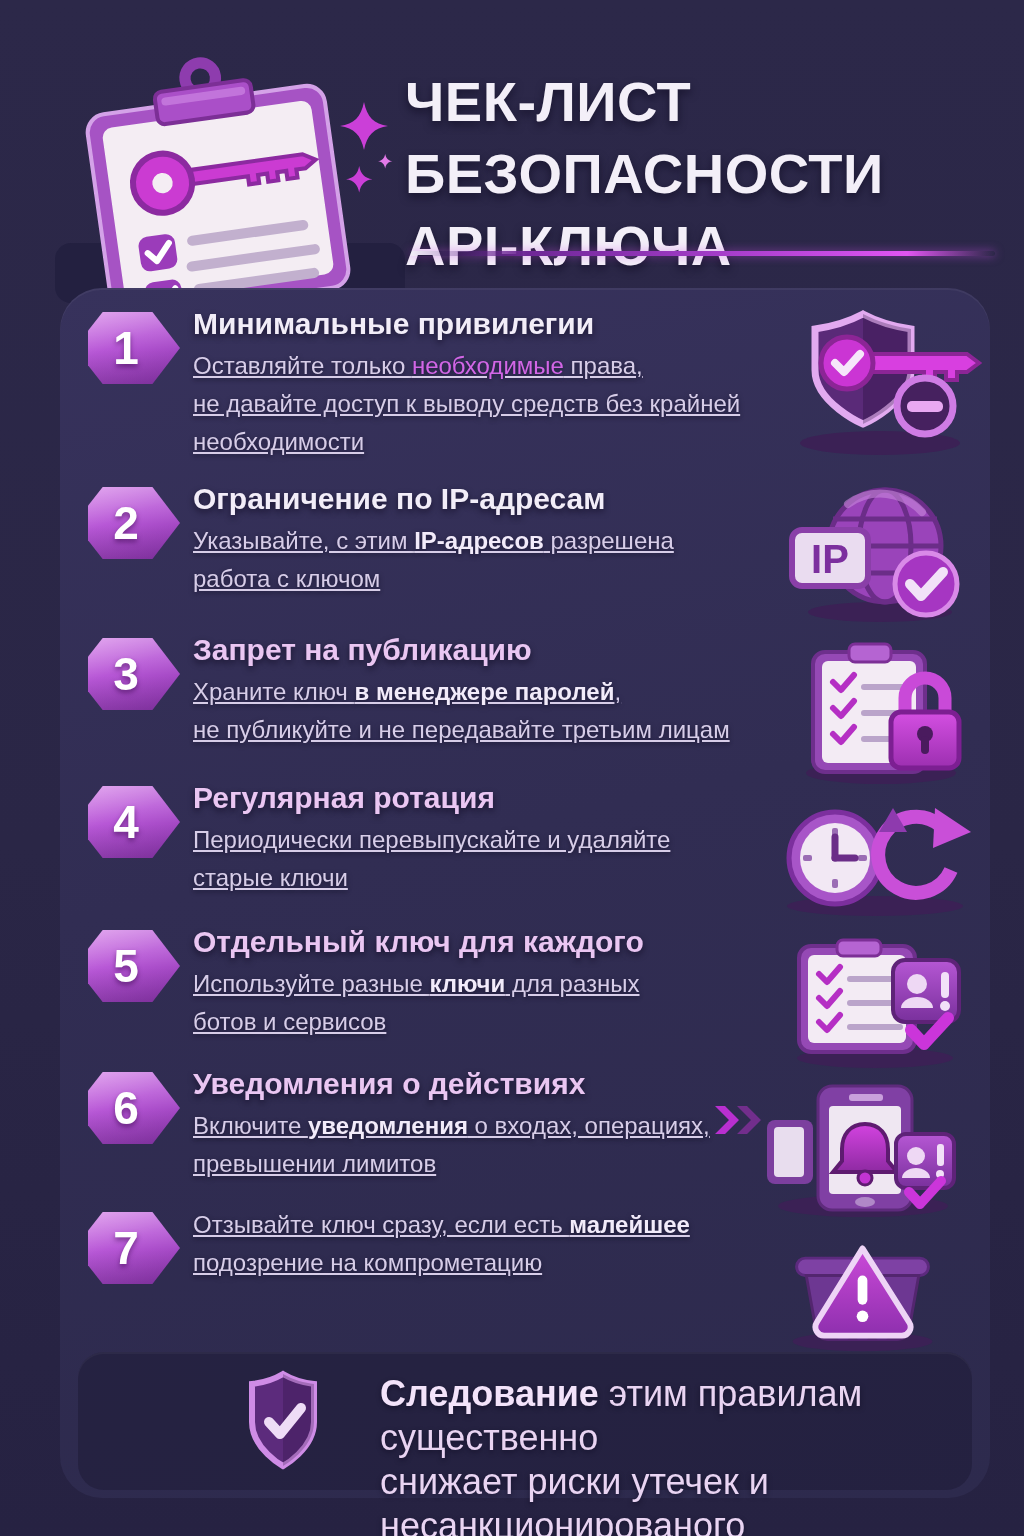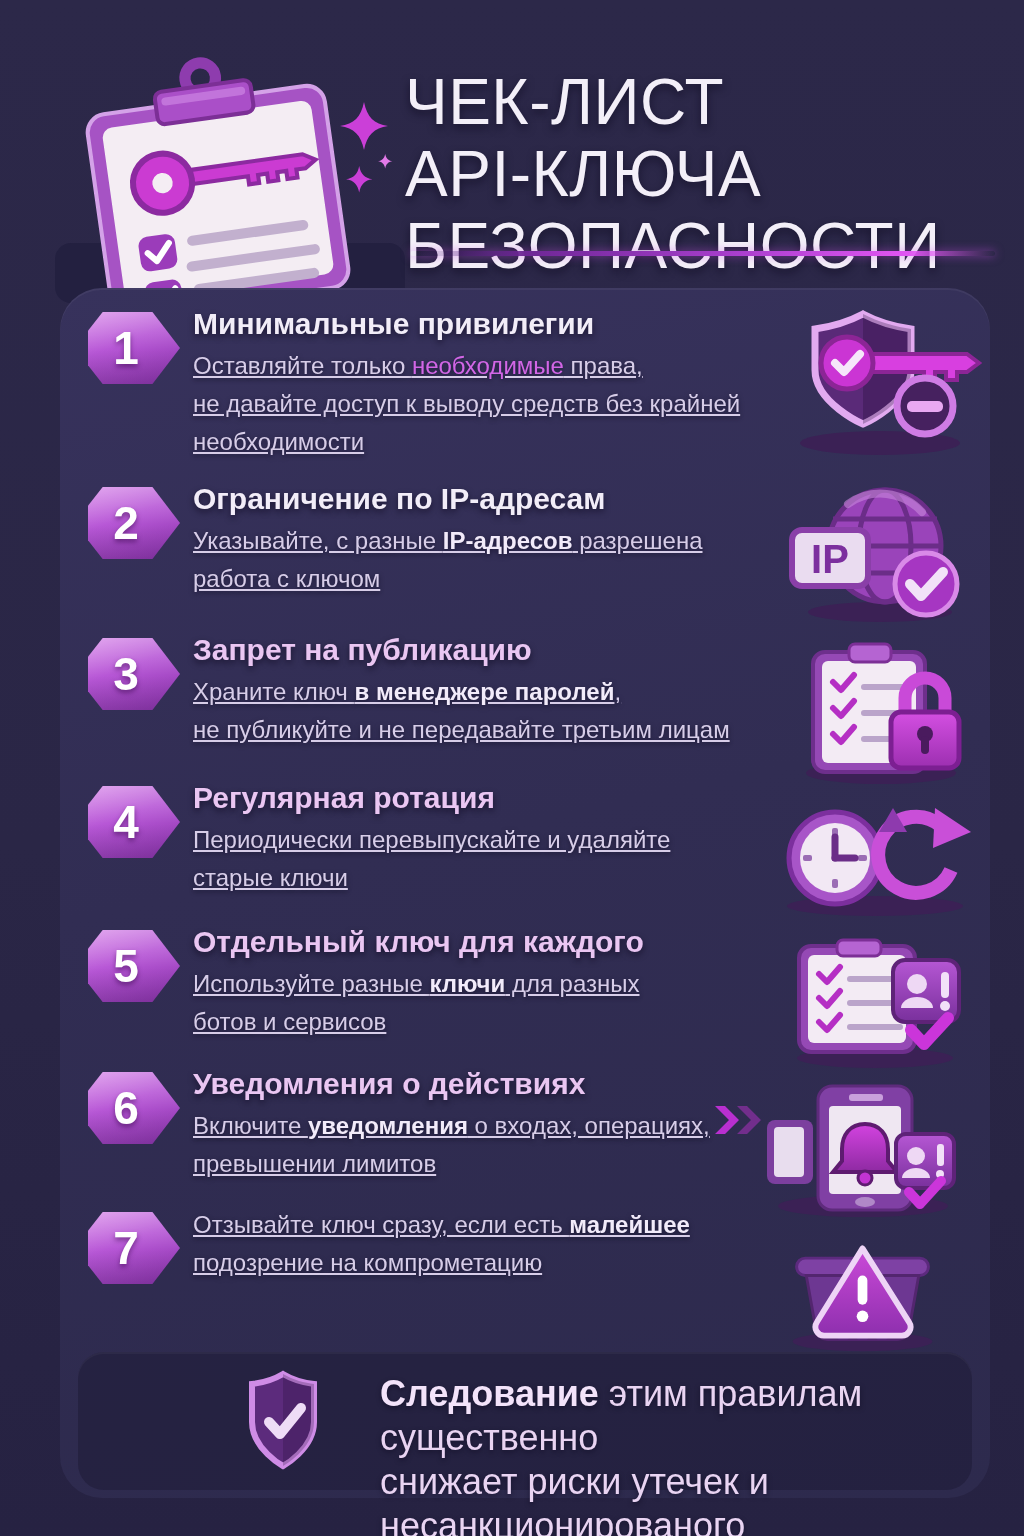--- a/index.html
+++ b/index.html
@@ -8,21 +8,21 @@
        background:#272343;}
   .stage{position:relative;width:1024px;height:1536px;
          background:linear-gradient(180deg,#2c2849 0%,#2a2646 55%,#262242 100%);}
 
   
   .header-step{position:absolute;left:55px;top:243px;width:350px;height:60px;
                background:#232040;border-radius:16px;}
   .clipboard-art{position:absolute;left:62px;top:38px;width:310px;height:275px;
                  transform:rotate(-8deg);}
   .page-title{position:absolute;left:405px;top:66px;width:600px;
-              font-size:64px;font-weight:normal;line-height:72px;color:#f3eff8;
+              font-size:56px;font-weight:bold;line-height:72px;color:#f3eff8;
               text-shadow:0 4px 8px rgba(10,5,25,.55);letter-spacing:.5px;}
   .title-divider{position:absolute;left:410px;top:251px;width:585px;height:5px;border-radius:3px;
       background:linear-gradient(90deg,rgba(120,40,160,0) 0%,#6e2796 20%,#a83ecc 55%,#e055f2 85%,rgba(224,85,242,0) 100%);
       box-shadow:0 0 10px rgba(200,80,230,.55);}
   .sparkles{position:absolute;left:330px;top:100px;}
 
   
   .panel{position:absolute;left:60px;top:288px;width:930px;height:1210px;
          border-radius:42px;
          background:linear-gradient(168deg,#37325c 0%,#312d53 45%,#2d2a4d 100%);
@@ -87,22 +87,22 @@
   </svg>
 
   <svg class="sparkles" width="70" height="110" viewBox="0 0 70 110">
     <path d="M24 0 C27 15 34 22 48 24 C34 26 27 33 24 48 C21 33 14 26 0 24 C14 22 21 15 24 0 Z" fill="#cb3fd8" transform="translate(10,2)"></path>
     <path d="M24 0 C27 15 34 22 48 24 C34 26 27 33 24 48 C21 33 14 26 0 24 C14 22 21 15 24 0 Z" fill="#e27ae8" transform="translate(48,54) scale(0.3)"></path>
     <path d="M24 0 C27 15 34 22 48 24 C34 26 27 33 24 48 C21 33 14 26 0 24 C14 22 21 15 24 0 Z" fill="#cb3fd8" transform="translate(16,66) scale(0.55)"></path>
   </svg>
 
   <div class="page-title">
     <div>ЧЕК-ЛИСТ</div>
+    <div>БЕЗОПАСНОСТИ</div>
     <div>API-КЛЮЧА</div>
-    <div>БЕЗОПАСНОСТИ</div>
   </div>
   <div class="title-divider"></div>
 
   <div class="panel"></div>
 
   <div class="item" style="top:306px">
     <div class="badge">
       <span class="badge-num">1</span>
       </div>
     <div class="content">
@@ -125,21 +125,21 @@
     <rect x="132" y="93" width="36" height="11" rx="5" fill="#e9a8f2"></rect>
   </svg>
 
   <div class="item" style="top:481px">
     <div class="badge">
       <span class="badge-num">2</span>
       </div>
     <div class="content">
       <div class="item-title t-white">Ограничение по IP-адресам</div>
       <div class="item-desc">
-        <span>Указывайте, с разные </span><span class="acc-bold">IP-адресов</span><span> разрешена</span><br>
+        <span>Указывайте, с этим </span><span class="acc-bold">IP-адресов</span><span> разрешена</span><br>
         <span>работа с ключом</span>
       </div>
     </div>
   </div>
   <svg class="icon" style="left:788px;top:484px" width="180" height="140" viewBox="0 0 180 140">
     <ellipse cx="92" cy="128" rx="72" ry="10" fill="#3b2155"></ellipse>
     <circle cx="97" cy="62" r="56" fill="#9a44ba"></circle>
     <circle cx="97" cy="62" r="56" fill="none" stroke="#6b2d88" stroke-width="5"></circle>
     <ellipse cx="97" cy="62" rx="26" ry="56" fill="none" stroke="#6b2d88" stroke-width="5"></ellipse>
     <line x1="45" y1="35" x2="149" y2="35" stroke="#6b2d88" stroke-width="5"></line>

